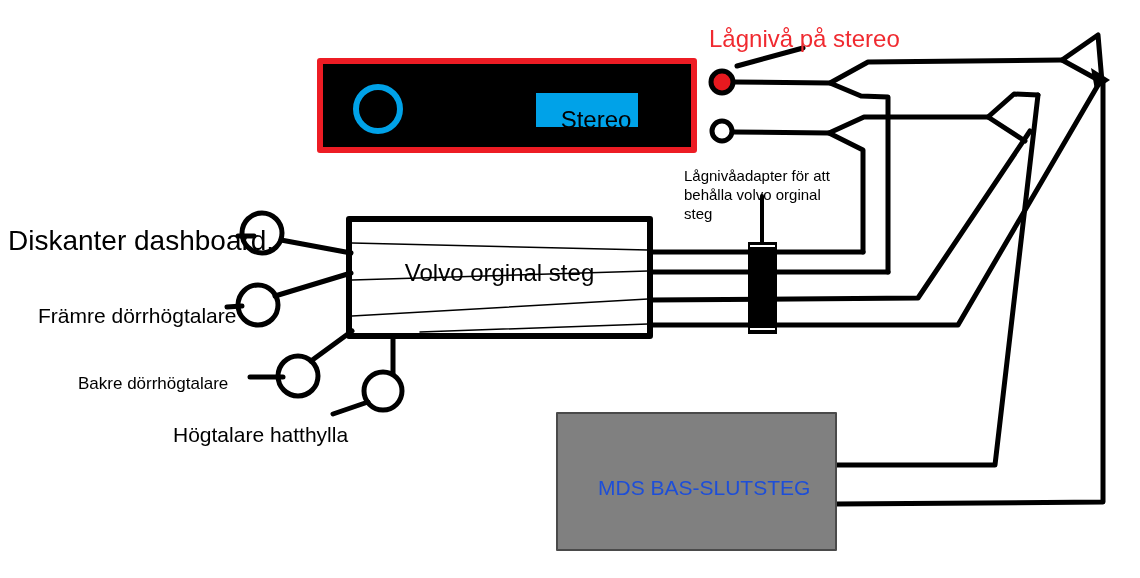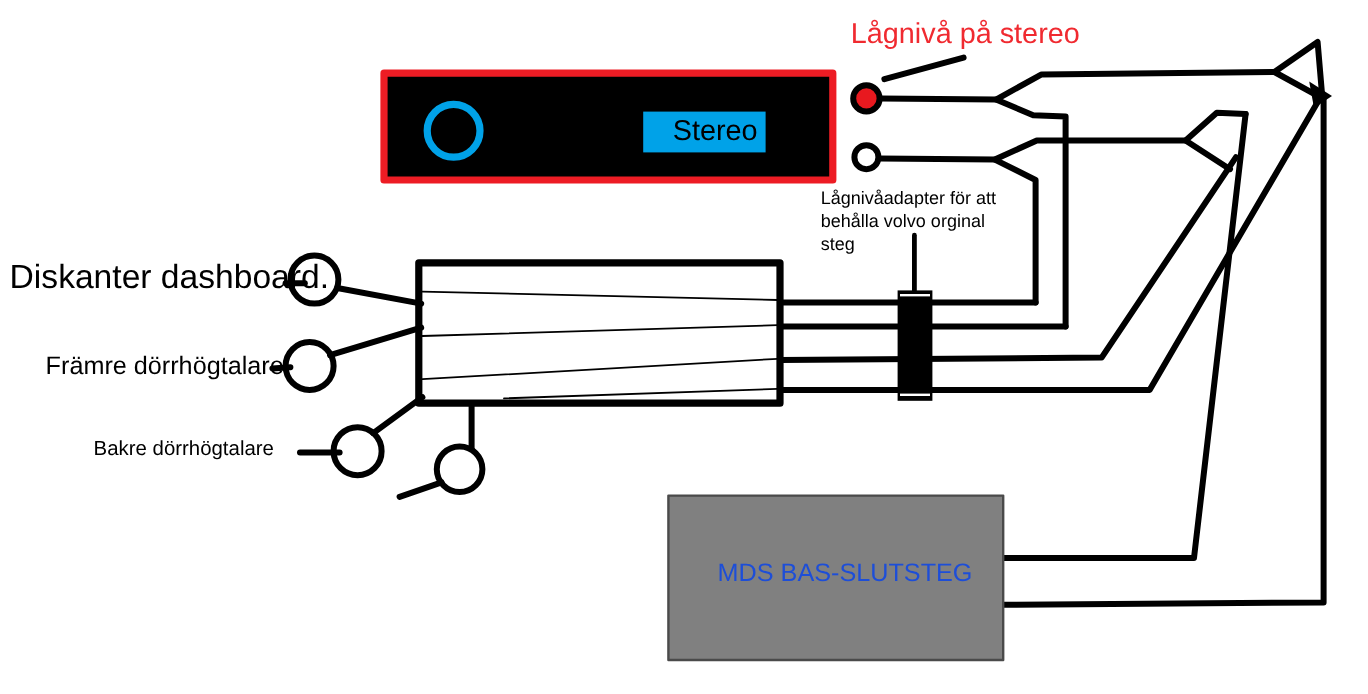--- a/index.html
+++ b/index.html
@@ -1,19 +1,19 @@
 <!DOCTYPE html>
 <html><head>
 <meta charset="utf-8">
 <style>
   html,body{margin:0;padding:0;background:#fff;}
   #canvas{position:relative;width:1140px;height:578px;background:#ffffff;overflow:hidden;
           font-family:"Liberation Sans", sans-serif;}
   #diagram{position:absolute;left:0;top:0;}
-  .lbl{position:absolute;color:#000;white-space:nowrap;}
+  .lbl{position:absolute;color:#000;white-space:nowrap;margin-top:10px;}
   #lagniva-title{left:709px;top:15px;font-size:24px;color:#f02a30;}
   #adapter-label{left:684px;top:156px;font-size:15px;line-height:19px;white-space:pre-line;}
   #volvo-label{left:349px;top:249px;width:301px;text-align:center;font-size:24px;}
   #stereo-text{left:536px;top:93px;width:120px;height:34px;line-height:34px;text-align:center;font-size:24px;}
   #mds-label{left:598px;top:466px;font-size:21px;color:#1d4ed8;}
   #diskanter-label{left:8px;top:215px;font-size:28px;}
   #framre-label{left:38px;top:294px;font-size:21px;}
   #bakre-label{left:78px;top:364px;font-size:17px;text-align:right;}
   #hatthylla-label{left:173px;top:413px;font-size:21px;}
 </style>
@@ -62,18 +62,20 @@
       <polyline points="250,377 283,377" fill="none" stroke="#000000" stroke-width="5" stroke-linecap="round" stroke-linejoin="round"></polyline>
       <polyline points="311,361 352,331" fill="none" stroke="#000000" stroke-width="5" stroke-linecap="round" stroke-linejoin="round"></polyline>
       <polyline points="333,414 368,402" fill="none" stroke="#000000" stroke-width="5" stroke-linecap="round" stroke-linejoin="round"></polyline>
       <polyline points="393,374 393,338" fill="none" stroke="#000000" stroke-width="5" stroke-linecap="round" stroke-linejoin="round"></polyline>
     </svg>
 
   <div class="lbl" id="lagniva-title">Lågnivå på stereo</div>
   <div class="lbl" id="adapter-label">Lågnivåadapter för att
 behålla volvo orginal
 steg</div>
+  <div class="lbl" id="volvo-label">Volvo orginal steg</div>
   <div class="lbl" id="stereo-text">Stereo</div>
   <div class="lbl" id="mds-label">MDS BAS-SLUTSTEG</div>
   <div class="lbl" id="diskanter-label">Diskanter dashboard.</div>
   <div class="lbl" id="framre-label">Främre dörrhögtalare</div>
   <div class="lbl" id="bakre-label">Bakre dörrhögtalare</div>
+  <div class="lbl" id="hatthylla-label">Högtalare hatthylla</div>
 </div>
 
 </body></html>

